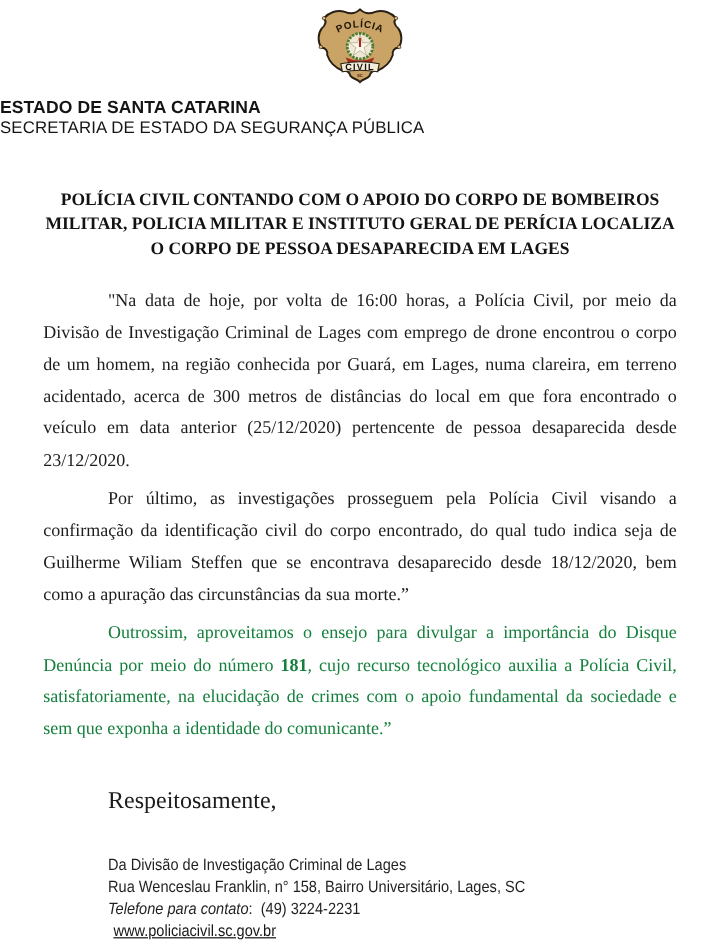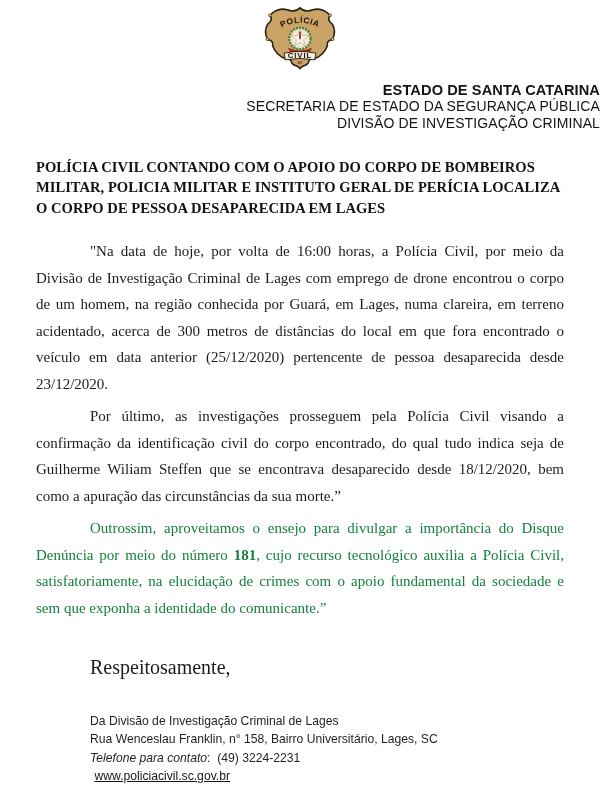--- a/index.html
+++ b/index.html
@@ -2,27 +2,27 @@
 <html><head>
 <meta charset="utf-8">
 <style>
   html,body{margin:0;padding:0;background:#ffffff;}
   .page{
     position:relative;width:600px;height:791px;background:#ffffff;
     overflow:hidden;font-family:"Liberation Serif",serif;color:#1b1b1b;
   }
   .badge{position:absolute;top:5px;left:50%;margin-left:-40px;}
   .letterhead{
-    position:absolute;top:82px;left:0;width:600px;text-align:right;
+    position:absolute;top:82px;left:0;width:600px;text-align:left;
     font-family:"Liberation Sans",sans-serif;font-size:14px;line-height:16.4px;
     color:#141414;letter-spacing:.1px;
   }
   .letterhead .bold-line{font-weight:700;font-size:14.6px;}
   .doc-title{
-    position:absolute;top:157px;left:36px;width:528px;text-align:left;
+    position:absolute;top:157px;left:36px;width:528px;text-align:center;
     font-family:"Liberation Serif",serif;font-weight:700;font-size:14.6px;
     line-height:20.4px;color:#131313;
   }
   .bodytext{
     position:absolute;top:238px;left:36px;width:528px;
     font-size:15px;line-height:26.5px;text-align:justify;color:#1c1c1c;
   }
   .bodytext p{margin:0 0 6px 0;text-indent:54px;}
   .red{color:#15803d;}
   .red b{font-weight:700;}
@@ -66,21 +66,20 @@
       <textPath href="#arcTop" startOffset="50%" text-anchor="middle">POLÍCIA</textPath>
     </text>
 
     <text x="60" y="80" text-anchor="middle" font-family="Liberation Sans, sans-serif" font-size="11.5" font-weight="bold" fill="#171310" letter-spacing="1.5">CIVIL</text>
     <text x="60" y="89" text-anchor="middle" font-family="Liberation Sans, sans-serif" font-size="5.5" font-weight="bold" fill="#5d2718">SC</text>
   </svg>
 
   <div class="letterhead">
     <div class="bold-line">ESTADO DE SANTA CATARINA</div>
     <div>SECRETARIA DE ESTADO DA SEGURANÇA PÚBLICA</div>
-    <div>DIVISÃO DE INVESTIGAÇÃO CRIMINAL</div>
   </div>
 
   <div class="doc-title">POLÍCIA CIVIL CONTANDO COM O APOIO DO CORPO DE BOMBEIROS MILITAR, POLICIA MILITAR E INSTITUTO GERAL DE PERÍCIA LOCALIZA O CORPO DE PESSOA DESAPARECIDA EM LAGES</div>
 
   <div class="bodytext">
     <p>"Na data de hoje, por volta de 16:00 horas, a Polícia Civil, por meio da Divisão de Investigação Criminal de Lages com emprego de drone encontrou o corpo de um homem, na região conhecida por Guará, em Lages, numa clareira, em terreno acidentado, acerca de 300 metros de distâncias do local em que fora encontrado o veículo em data anterior (25/12/2020) pertencente de pessoa desaparecida desde 23/12/2020.</p>
     <p>Por último, as investigações prosseguem pela Polícia Civil visando a confirmação da identificação civil do corpo encontrado, do qual tudo indica seja de Guilherme Wiliam Steffen que se encontrava desaparecido desde 18/12/2020, bem como a apuração das circunstâncias da sua morte.”</p>
     <p class="red"><span>Outrossim, aproveitamos o ensejo para divulgar a importância do Disque Denúncia por meio do número </span><b>181</b><span>, cujo recurso tecnológico auxilia a Polícia Civil, satisfatoriamente, na elucidação de crimes com o apoio fundamental da sociedade e sem que exponha a identidade do comunicante.”</span></p>
   </div>
 

